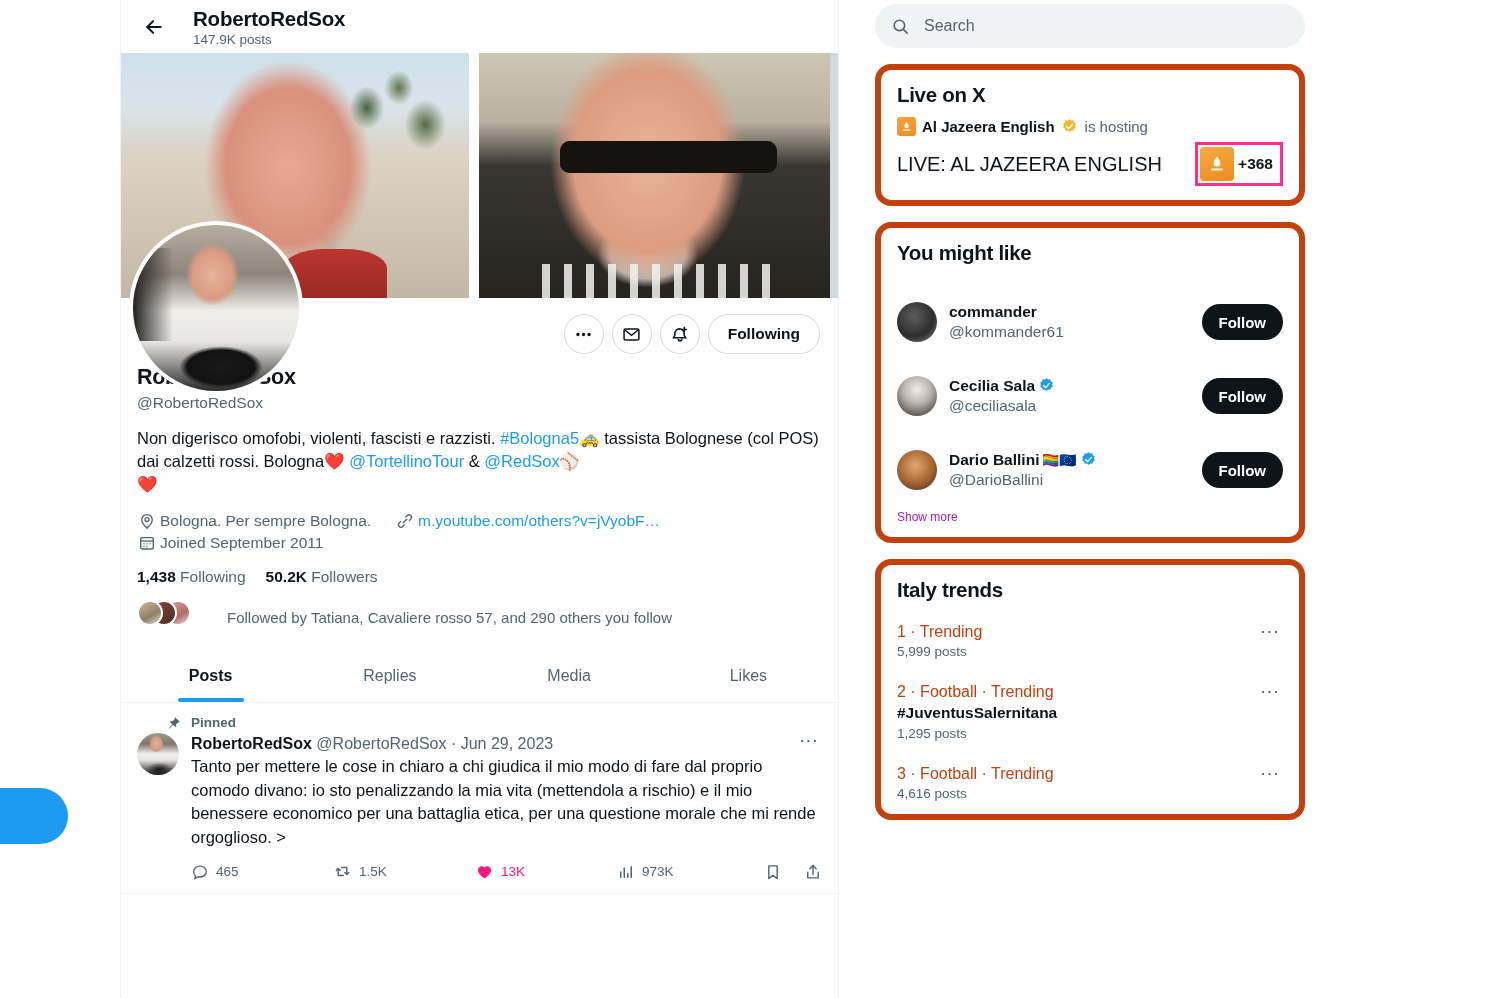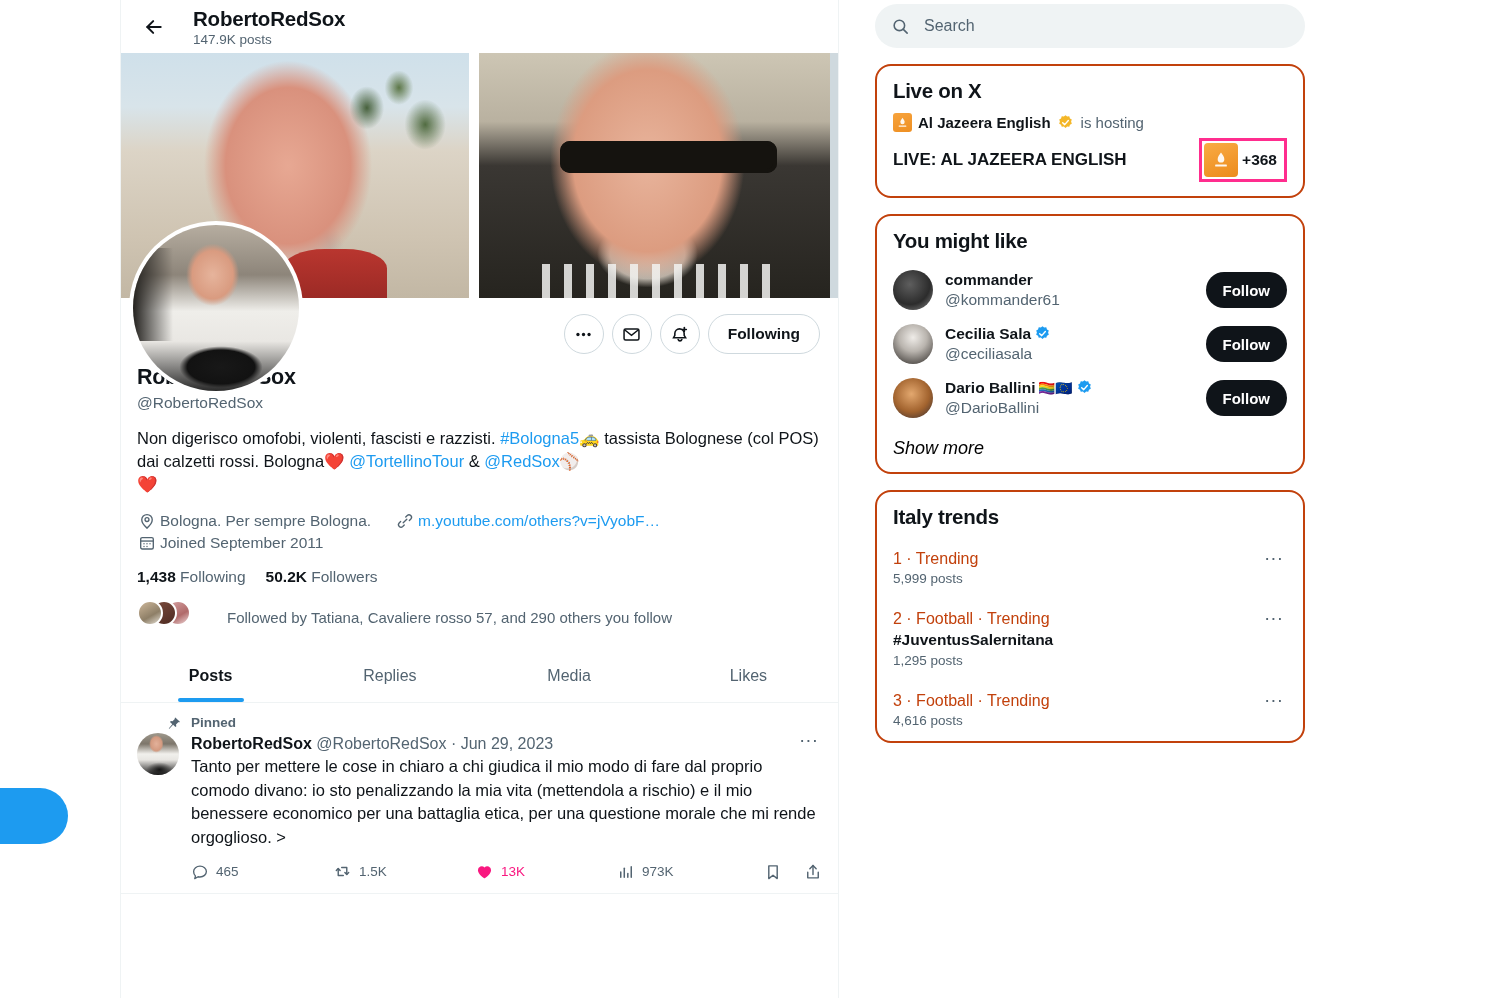--- a/index.html
+++ b/index.html
@@ -209,60 +209,60 @@
   .searchbar {
     margin: 4px 0 0 0; height: 44px; border-radius: 22px; background: #eff3f4;
     display: flex; align-items: center; gap: 14px; padding: 0 16px; cursor: text;
   }
   .searchbar input {
     border: 0; background: transparent; outline: none; font-size: 16px;
     color: #0f1419; width: 100%; font-family: "Liberation Sans", sans-serif;
   }
   .searchbar input::placeholder { color: #536471; }
 
-  .card { margin-top: 16px; border: 2px solid #c2410c; border-radius: 16px; background: #fff; }
+  .card { margin-top: 16px; border: 6px solid #c2410c; border-radius: 16px; background: #fff; }
   .card-title { font-size: 20.5px; font-weight: 800; letter-spacing: -0.3px; padding: 13px 16px 10px 16px; }
 
   
   .live-host { display: flex; align-items: center; gap: 6px; padding: 0 16px; font-size: 15px; }
   .live-host .sq {
     width: 19px; height: 19px; border-radius: 3px; flex: 0 0 auto;
     background: linear-gradient(160deg,#f7a33c,#ee8f22);
     display:flex; align-items:center; justify-content:center;
   }
   .live-host b { font-weight: 700; }
   .live-host .muted { color: #536471; }
   .live-row { display: flex; align-items: center; padding: 6px 16px 14px 16px; }
-  .live-title { font-size: 17px; font-weight: 700; flex: 1 1 auto; }
+  .live-title { font-size: 20px; font-weight: 400; flex: 1 1 auto; }
   .live-count-hl {
     border: 3px solid #ff2d8e; background: #fff; padding: 2px;
     display: flex; align-items: center; gap: 4px;
   }
   .live-av {
     width: 34px; height: 34px; border-radius: 4px; flex:0 0 auto;
     background: linear-gradient(160deg,#f9ab44,#ec8b1c);
     display:flex; align-items:center; justify-content:center;
   }
   .live-plus { font-size: 15.5px; font-weight: 700; padding-right: 5px; }
 
   
-  .sug-row { display: flex; align-items: center; gap: 12px; padding: 7px 16px; cursor: pointer; }
+  .sug-row { display: flex; align-items: center; gap: 12px; padding: 7px 16px; cursor: pointer; margin-top: 20px; }
   .sug-av { width: 40px; height: 40px; border-radius: 50%; flex: 0 0 auto; }
   .av-commander { background: radial-gradient(circle at 42% 36%, #5e5e5e 0%, #2c2c2c 58%, #8e8e8e 100%); }
   .av-cecilia  { background: radial-gradient(circle at 50% 34%, #efece8 0%, #b9b4ae 42%, #2b2724 100%); }
   .av-dario    { background: radial-gradient(circle at 46% 40%, #e3a86f 0%, #a2632e 55%, #2d2a33 100%); }
   .sug-text { flex: 1 1 auto; min-width: 0; }
   .sug-name { font-size: 15.5px; font-weight: 700; display: flex; align-items: center; gap: 3px; line-height: 20px; }
   .sug-handle { font-size: 15.5px; color: #536471; line-height: 20px; }
   .follow-btn {
     background: #0f1419; color: #fff; border: 0; border-radius: 18px;
     height: 36px; padding: 0 17px; font-size: 15px; font-weight: 700; cursor: pointer;
     font-family: "Liberation Sans", sans-serif; flex: 0 0 auto;
   }
-  .showmore { padding: 13px 16px; font-size: 18px; color: #000000; cursor: pointer; font-style: italic; }
+  .showmore { padding: 13px 16px; font-size: 12px; color: #a21caf; cursor: pointer; }
 
   
   .trend { padding: 11px 16px 11px 16px; display: flex; cursor: pointer; position: relative; }
   .trend-main { flex: 1 1 auto; }
   .trend-cat { font-size: 16px; color: #c2410c; line-height: 18px; }
   .trend-tag { font-size: 15.5px; font-weight: 700; line-height: 21px; margin-top: 1px; }
   .trend-posts { font-size: 13.5px; color: #536471; line-height: 18px; margin-top: 2px; }
   .trend-more { color: #536471; font-size: 19px; line-height: 12px; padding: 2px 4px 0 4px; }
 
   svg { display: block; }

